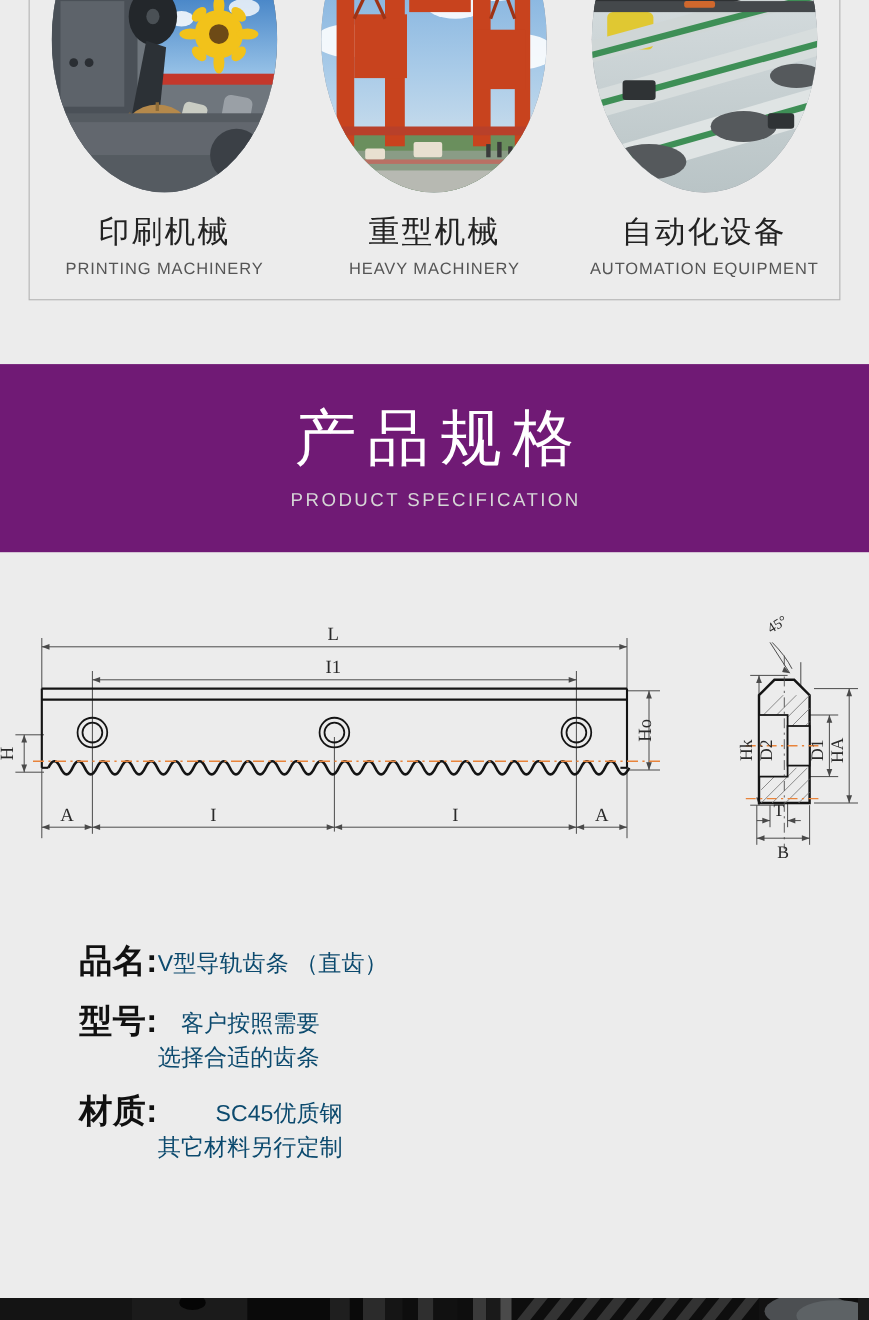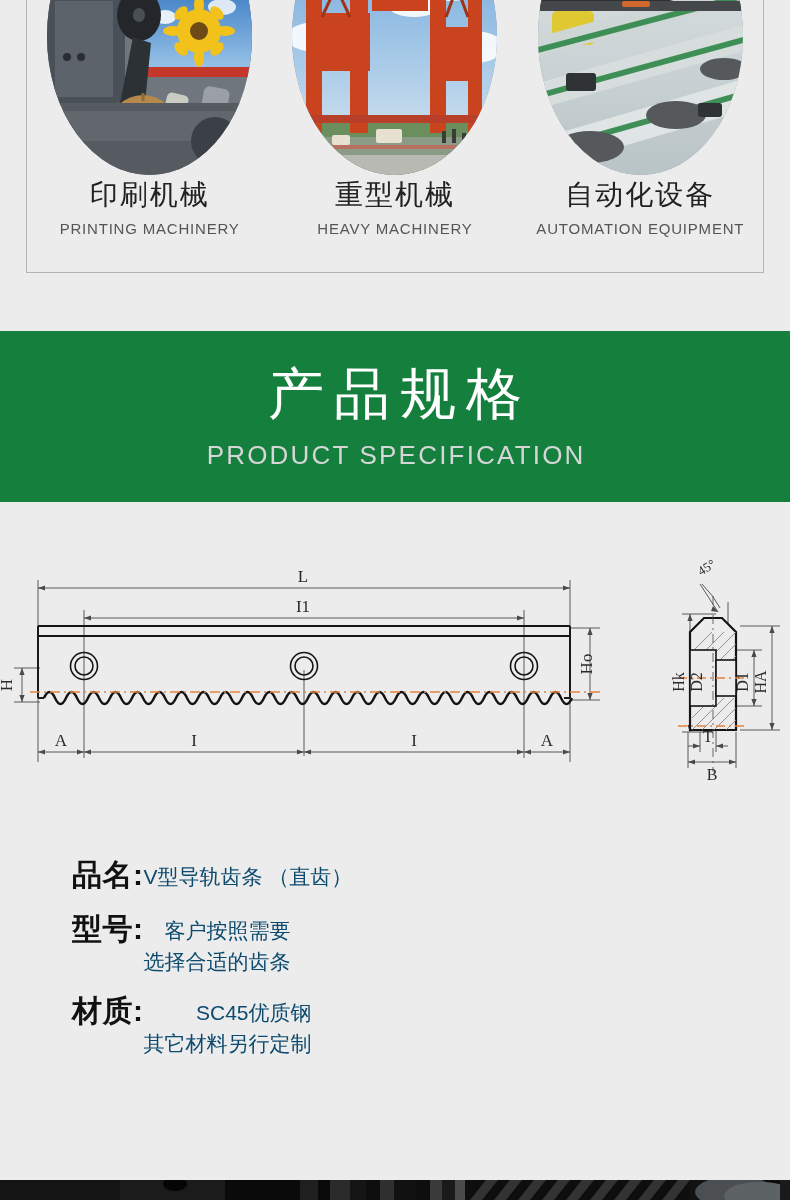--- a/index.html
+++ b/index.html
@@ -49,21 +49,21 @@
     width: 205px;
     height: 278px;
     border-radius: 50%;
     overflow: hidden;
     position: relative;
     background: #8a8f96;
   }
   .photo-ellipse svg { display: block; width: 100%; height: 100%; }
 
   .app-title-cn {
-    margin-top: 6px;
+    margin-top: 22px;
     font-size: 28px;
     line-height: 1;
     color: #222222;
     letter-spacing: 2px;
     font-weight: 500;
     white-space: nowrap;
   }
   .app-title-en {
     margin-top: 12px;
     font-size: 15px;
@@ -73,37 +73,37 @@
     white-space: nowrap;
   }
 
   
   #spec-banner {
     position: absolute;
     left: 0;
     top: 331px;
     width: 790px;
     height: 171px;
-    background: #15803d;
+    background: #701a75;
     display: flex;
     flex-direction: column;
     align-items: center;
     justify-content: center;
   }
   #spec-banner-cn {
     font-size: 56px;
     line-height: 1;
     color: #ffffff;
     letter-spacing: 10px;
     text-indent: 10px;
     font-weight: 500;
   }
   #spec-banner-en {
     margin-top: 20px;
-    font-size: 26px;
+    font-size: 17px;
     line-height: 1;
     color: #d6d6d6;
     letter-spacing: 2.2px;
     text-indent: 2.2px;
   }
 
   
   #tech-drawing {
     position: absolute;
     left: 0;

